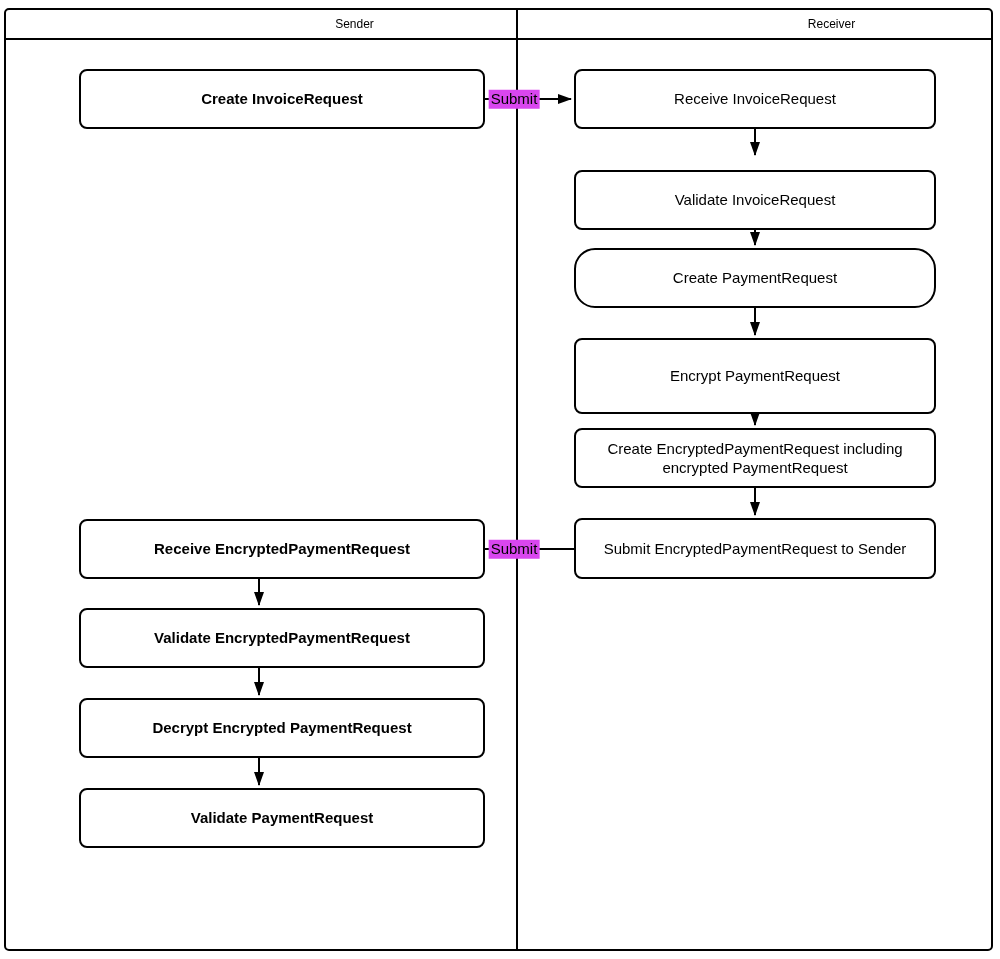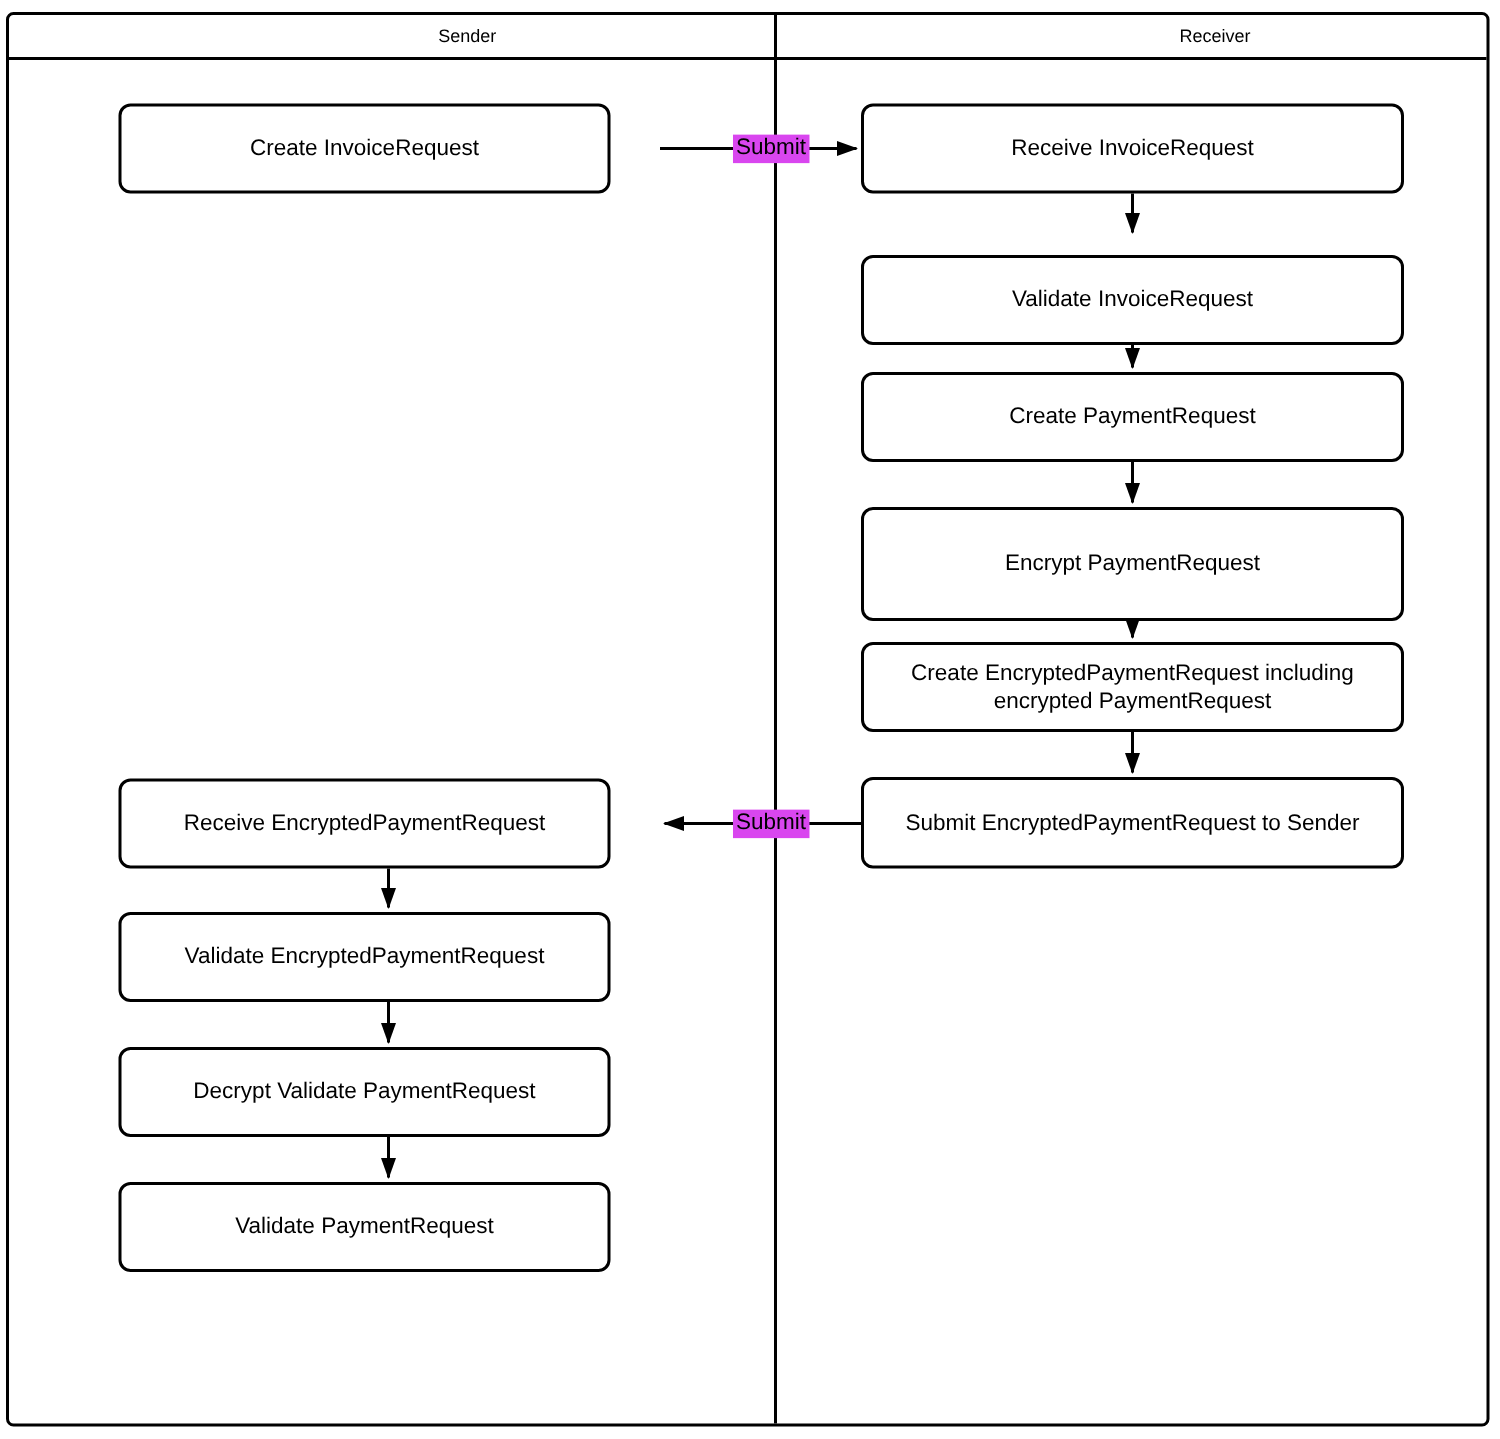--- a/index.html
+++ b/index.html
@@ -30,21 +30,21 @@
     border-bottom: 2px solid #000;
     display: flex;
   }
   .lane-header {
     display: flex;
     align-items: center;
     justify-content: center;
     font-size: 12px;
     line-height: 1;
   }
-  .lane-header.sender { width: 611px; }
+  .lane-header.sender { width: 611px; margin-left: 43px; }
   .lane-header.receiver { flex: 1; padding-left: 12px; }
   .lane-divider {
     position: absolute;
     left: 510px; top: 0;
     width: 2px; height: 100%;
     background: #000;
   }
 
   
   .node {
@@ -54,32 +54,32 @@
     background: #fff;
     display: flex;
     align-items: center;
     justify-content: center;
     text-align: center;
     font-size: 15px;
     line-height: 1.3;
     padding: 2px 14px;
     z-index: 3;
   }
-  .lane-sender .node, .node.sender-node { left: 79px; width: 328px; }
+  .lane-sender .node, .node.sender-node { left: 79px; width: 406px; font-weight: bold; }
   .node.receiver-node { left: 574px; width: 362px; }
 
   #node-s1 { top: 69px;  height: 60px; }
   #node-s2 { top: 519px; height: 60px; }
   #node-s3 { top: 608px; height: 60px; }
   #node-s4 { top: 698px; height: 60px; }
   #node-s5 { top: 788px; height: 60px; text-align: right; }
 
   #node-r1 { top: 69px;  height: 60px; }
   #node-r2 { top: 158px; height: 60px; margin-top: 12px; }
-  #node-r3 { top: 248px; height: 60px; }
+  #node-r3 { top: 248px; height: 60px; border-radius: 21px; }
   #node-r4 { top: 338px; height: 76px; }
   #node-r5 { top: 428px; height: 60px; }
   #node-r6 { top: 518px; height: 61px; }
 
   
   svg.arrows {
     position: absolute;
     left: 0; top: 0;
     width: 1000px; height: 959px;
     z-index: 2;
@@ -135,21 +135,21 @@
     <line x1="259" y1="668" x2="259" y2="695" marker-end="url(#arrow)"></line>
     <line x1="259" y1="758" x2="259" y2="785" marker-end="url(#arrow)"></line>
   </svg>
 
   <div class="edge-label" id="edge-label-1">Submit</div>
   <div class="edge-label" id="edge-label-2">Submit</div>
 
   <div class="node sender-node" id="node-s1">Create InvoiceRequest</div>
   <div class="node sender-node" id="node-s3">Validate EncryptedPaymentRequest</div>
   <div class="node sender-node" id="node-s2">Receive EncryptedPaymentRequest</div>
-  <div class="node sender-node" id="node-s4">Decrypt Validate PaymentRequest</div>
+  <div class="node sender-node" id="node-s4">Decrypt Encrypted PaymentRequest</div>
   <div class="node sender-node" id="node-s5">Validate PaymentRequest</div>
 
   <div class="node receiver-node" id="node-r1">Receive InvoiceRequest</div>
   <div class="node receiver-node" id="node-r2">Validate InvoiceRequest</div>
   <div class="node receiver-node" id="node-r3">Create PaymentRequest</div>
   <div class="node receiver-node" id="node-r4">Encrypt PaymentRequest</div>
   <div class="node receiver-node" id="node-r5">Create EncryptedPaymentRequest including encrypted PaymentRequest</div>
   <div class="node receiver-node" id="node-r6">Submit EncryptedPaymentRequest to Sender</div>
 
 </div>

